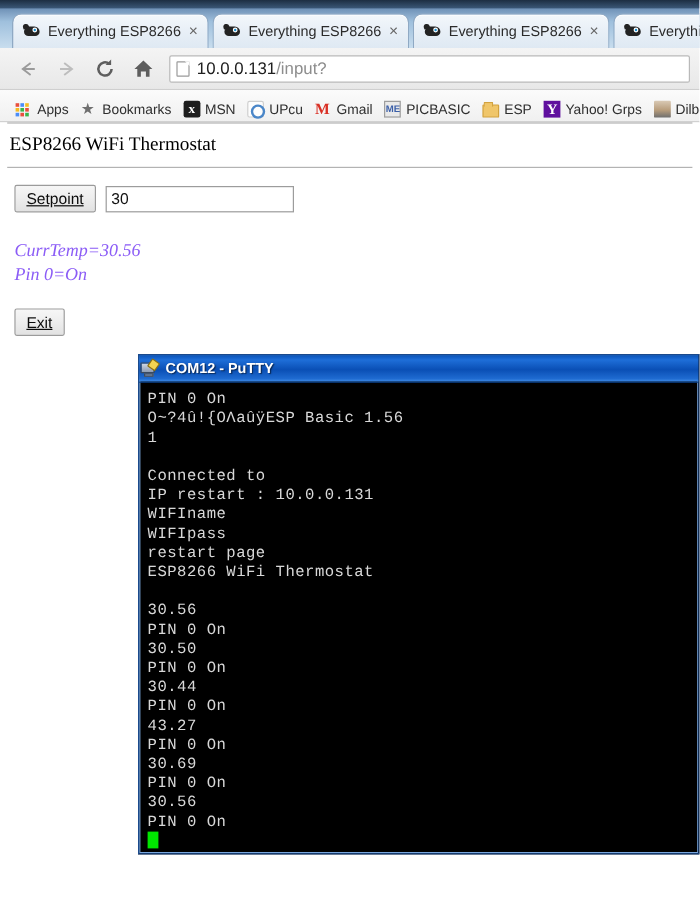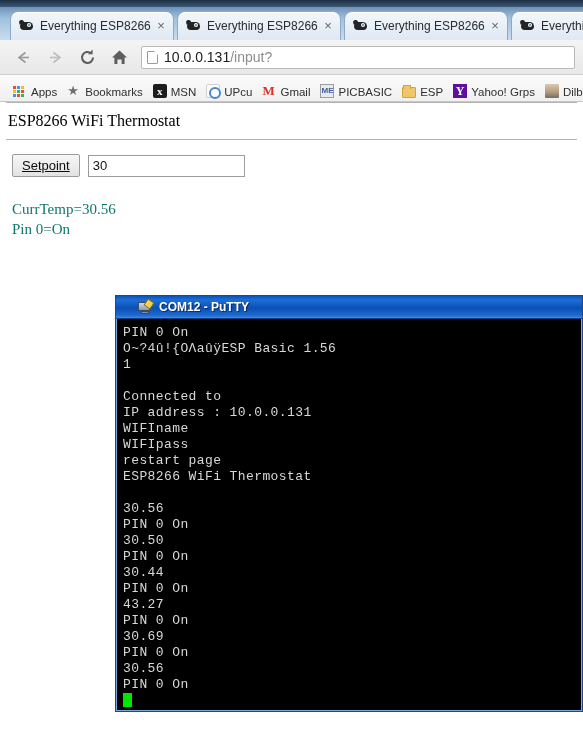--- a/index.html
+++ b/index.html
@@ -155,37 +155,37 @@
     border:1px solid #9b9b9b; border-radius:2px;
     padding:3px 9px; color:#0c0c0c; line-height:15px;text-decoration:underline;
   }
   .txt {
     margin-left:8px; width:157px; height:22px;
     border:1px solid #9c9c9c; background:#fff;
     font-family:"Liberation Sans", sans-serif; font-size:13px;
     padding:0 4px; color:#111; line-height:20px;
   }
   .readout {
-    font-family:"Liberation Serif", serif; font-size:15px; color:#0f766e;
-    padding-left:12px; line-height:20px;
+    font-family:"Liberation Serif", serif; font-size:15px; color:#8b5cf6;
+    padding-left:12px; line-height:20px;font-style:italic;
   }
   .readout div { white-space:nowrap; }
   .exit-row { padding:18px 0 0 12px; }
 
   
   .putty {
     position:absolute; left:115px; top:295px; width:468px; height:417px;
     border:1px solid #1b4a8c;
     background:#000;
     box-shadow:0 0 0 1px #7ba7dd inset;
   }
   .putty-titlebar {
     height:23px; width:100%;
     background:linear-gradient(to bottom,#0a53b8 0%,#1e6ed8 18%,#0a4fb5 55%,#1e6ad0 88%,#3f8ae4 100%);
-    display:flex; align-items:center; padding-left:22px;
+    display:flex; align-items:center; padding-left:1px;
     border-bottom:1px solid #0b3f86;
   }
   .putty-icon {
     width:15px; height:15px; margin-right:6px; position:relative; flex:0 0 auto;
   }
   .putty-icon .mon {
     position:absolute; left:0; top:2px; width:12px; height:9px;
     background:linear-gradient(to bottom,#cfd8e6,#8e9cb3);
     border:1px solid #3a4a61; border-radius:1px;
   }
@@ -370,38 +370,41 @@
     <div class="form-row">
       <button class="btn">Setpoint</button>
       <input class="txt" type="text" value="30" style="">
     </div>
 
     <div class="readout" style="padding-top:22px;">
       <div>CurrTemp=30.56</div>
       <div>Pin 0=On</div>
     </div>
 
+    <div class="exit-row">
+      <button class="btn">Exit</button>
+    </div>
   </div>
 
   <div class="putty">
     <div class="putty-titlebar">
       <span class="putty-icon">
         <i class="mon"></i>
           <i class="base"></i>
           <i class="pen"></i>
       </span>
       <span class="putty-title">COM12 - PuTTY</span>
     </div>
     <div class="putty-body">
       <div class="term-line">PIN 0 On</div>
       <div class="term-line">O~?4û!{OΛaûÿESP Basic 1.56</div>
       <div class="term-line">1</div>
       <div class="term-line blank">&nbsp;</div>
       <div class="term-line">Connected to</div>
-      <div class="term-line">IP address : 10.0.0.131</div>
+      <div class="term-line">IP restart : 10.0.0.131</div>
       <div class="term-line">WIFIname</div>
       <div class="term-line">WIFIpass</div>
       <div class="term-line">restart page</div>
       <div class="term-line">ESP8266 WiFi Thermostat</div>
       <div class="term-line blank">&nbsp;</div>
       <div class="term-line">30.56</div>
       <div class="term-line">PIN 0 On</div>
       <div class="term-line">30.50</div>
       <div class="term-line">PIN 0 On</div>
       <div class="term-line">30.44</div>

